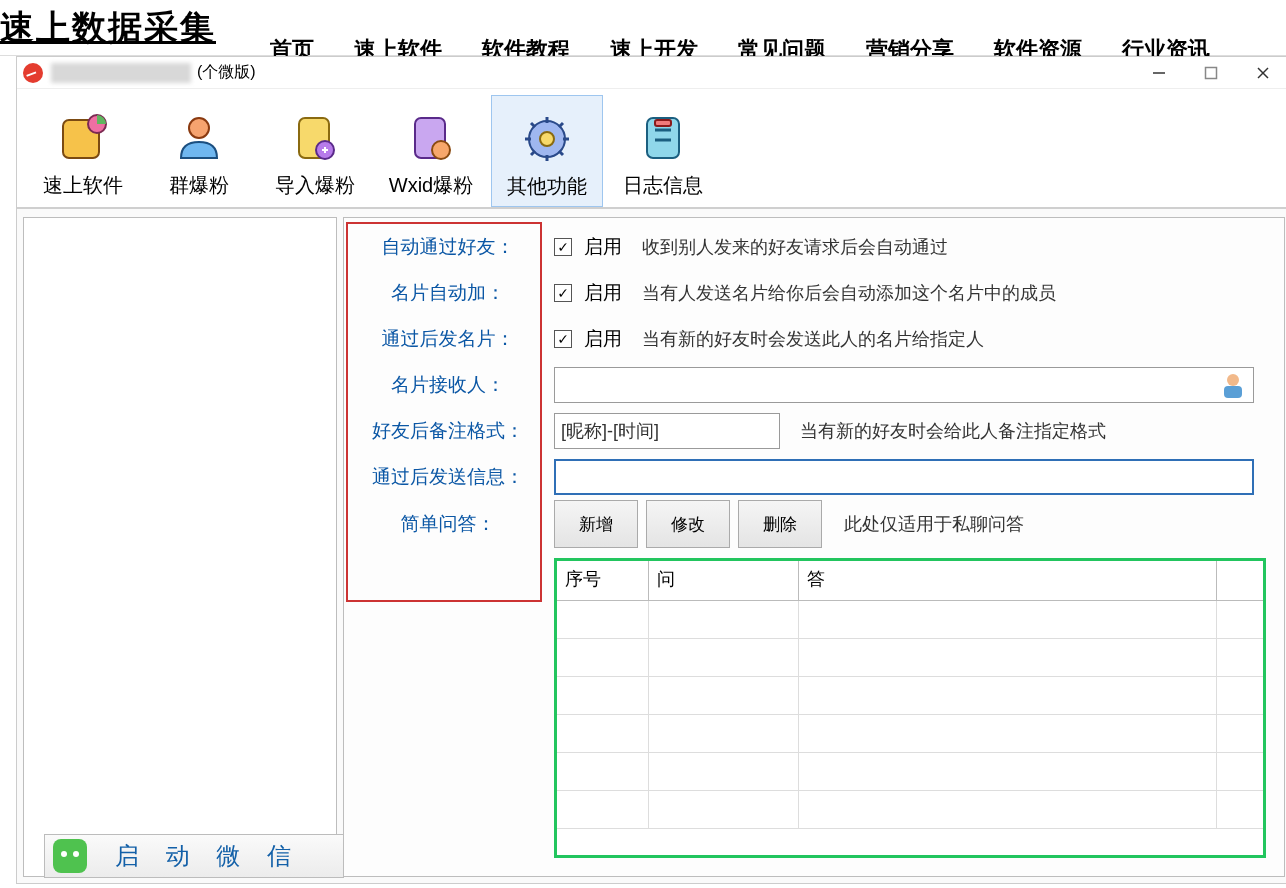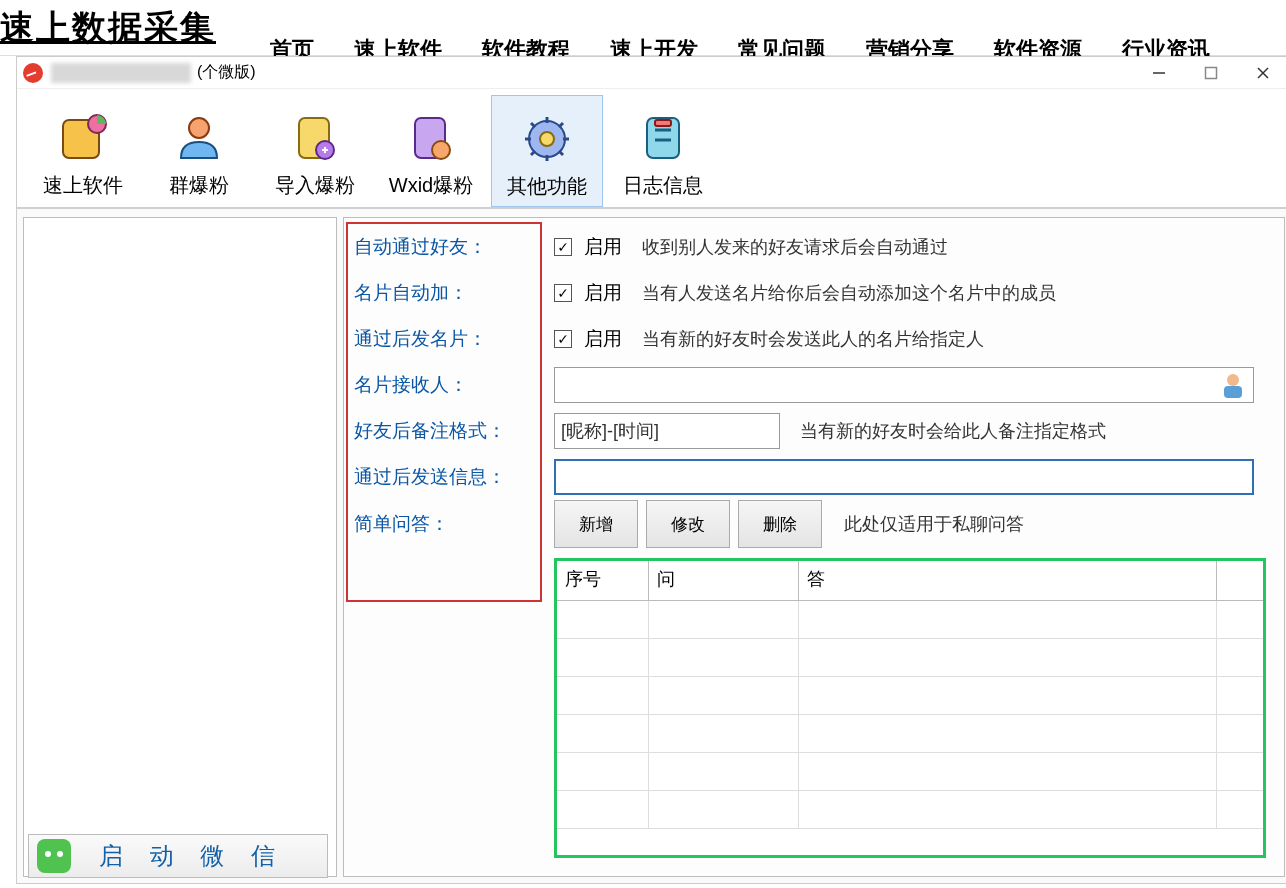--- a/index.html
+++ b/index.html
@@ -165,21 +165,21 @@
   }
   .side-panel {
     width: 314px;
     border: 1px solid #bdbdbd;
     margin: 8px 6px 6px 6px;
     background: #fff;
     position: relative;
   }
   .start-wechat {
     position: absolute;
-    left: 4px; bottom: -2px;
+    left: 20px; bottom: -2px;
     width: 300px; height: 44px;
     background: linear-gradient(#fafafa,#ececec);
     border: 1px solid #bcbcbc;
     display: flex; align-items: center;
     padding-left: 8px;
     font-size: 24px;
     color: #1360a8;
     letter-spacing: 10px;
     cursor: pointer;
   }
@@ -215,21 +215,21 @@
     pointer-events: none;
   }
   .form-row {
     display: flex;
     align-items: center;
     min-height: 46px;
     margin-bottom: 0px;
   }
   .form-label {
     width: 192px;
-    text-align: left;
+    text-align: center;
     color: #0b57a5;
     font-size: 19px;
     padding-right: 4px;
   }
   .form-control {
     display: flex;
     align-items: center;
     gap: 12px;
     padding-left: 8px;
   }

